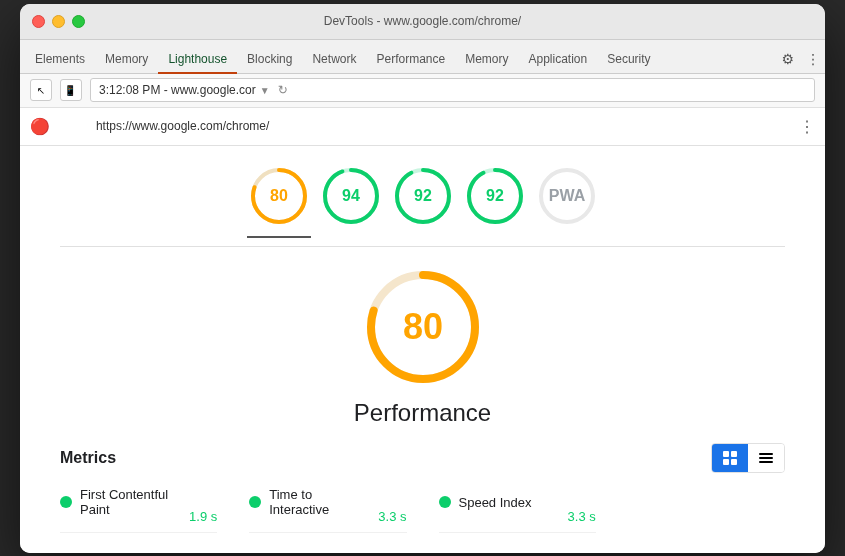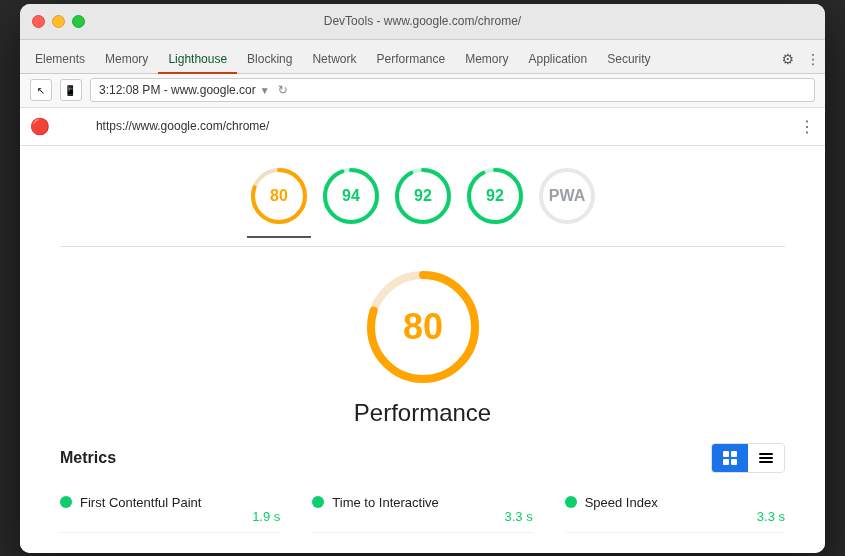--- a/index.html
+++ b/index.html
@@ -215,21 +215,21 @@
       align-items: center;
       justify-content: center;
       font-size: 14px;
     }
     .metrics-view-btn.active {
       background: #1a73e8;
       color: #fff;
     }
     .metrics-grid {
       display: grid;
-      grid-template-columns: 1fr 1fr 1fr;
+      grid-template-columns: 1fr 1fr 1fr 1fr;
       gap: 8px 32px;
     }
     .metric-row {
       display: flex;
       align-items: center;
       gap: 8px;
       padding: 8px 0;
       border-bottom: 1px solid #f0f0f0;
     }
     .metric-dot {

